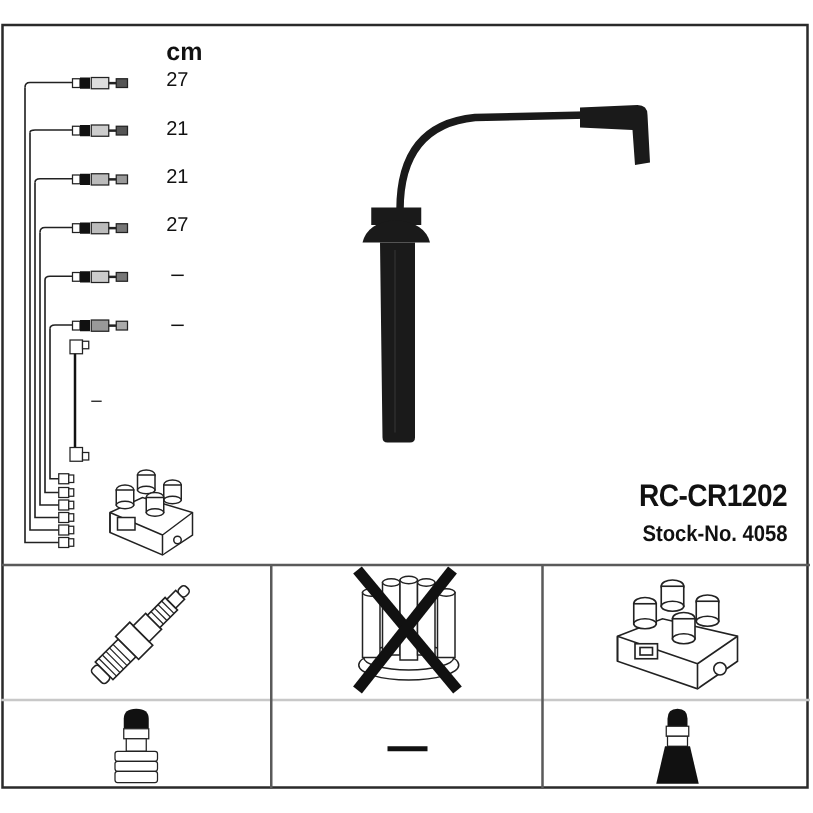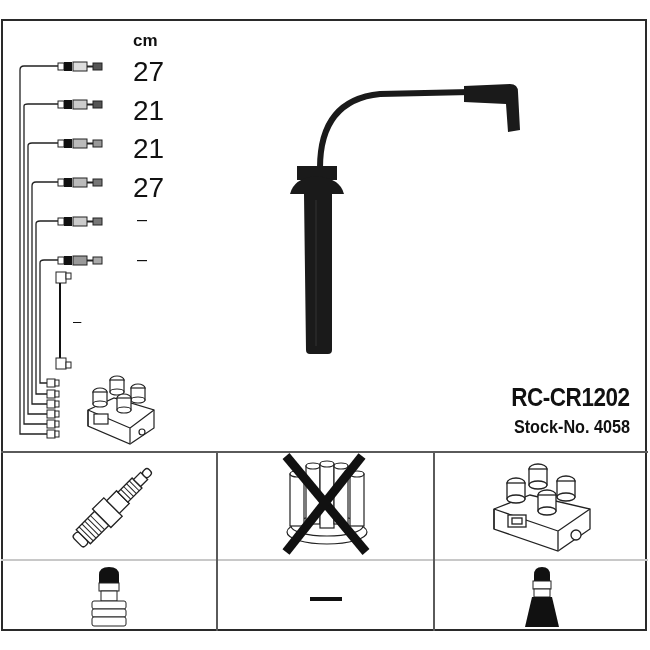--- a/index.html
+++ b/index.html
@@ -1,22 +1,22 @@
 <!DOCTYPE html>
 <html><head>
   <meta charset="utf-8">
   <style>
     html, body { margin: 0; padding: 0; background: #ffffff; }
     body { width: 650px; height: 650px; position: relative; overflow: hidden; font-family: "Liberation Sans", sans-serif; color: #111; }
     .frame { position: absolute; left: 1px; top: 19px; width: 646px; height: 612px; border: 2px solid #2a2a2a; box-sizing: border-box; }
     .hline { position: absolute; left: 1px; width: 647px; height: 2px; background: #5a5a5a; }
     .hline.light { background: #c8c8c8; height: 2px; }
     .vline { position: absolute; top: 452px; width: 2px; height: 179px; background: #5a5a5a; }
-    .cm-label { position: absolute; left: 133px; top: 31px; font-weight: bold; font-size: 17px; }
-    .len { position: absolute; left: 133px; font-size: 28px; }
+    .cm-label { position: absolute; left: 133px; top: 31px; font-weight: bold; font-size: 20px; }
+    .len { position: absolute; left: 133px; font-size: 16px; }
     .len.dash { font-size: 18px; }
     .title { position: absolute; right: 20px; top: 383px; font-weight: bold; font-size: 25px; letter-spacing: -0.5px; transform: scaleX(0.9); transform-origin: right; }
     .stock { position: absolute; right: 20px; top: 417px; font-weight: bold; font-size: 18px; transform: scaleX(0.9); transform-origin: right; }
     .dash-mid { position: absolute; left: 310px; top: 597px; width: 32px; height: 4px; background: #111; }
     svg { position: absolute; overflow: visible; }
   </style>
 </head>
 <body>
 
 <div class="frame"></div>

